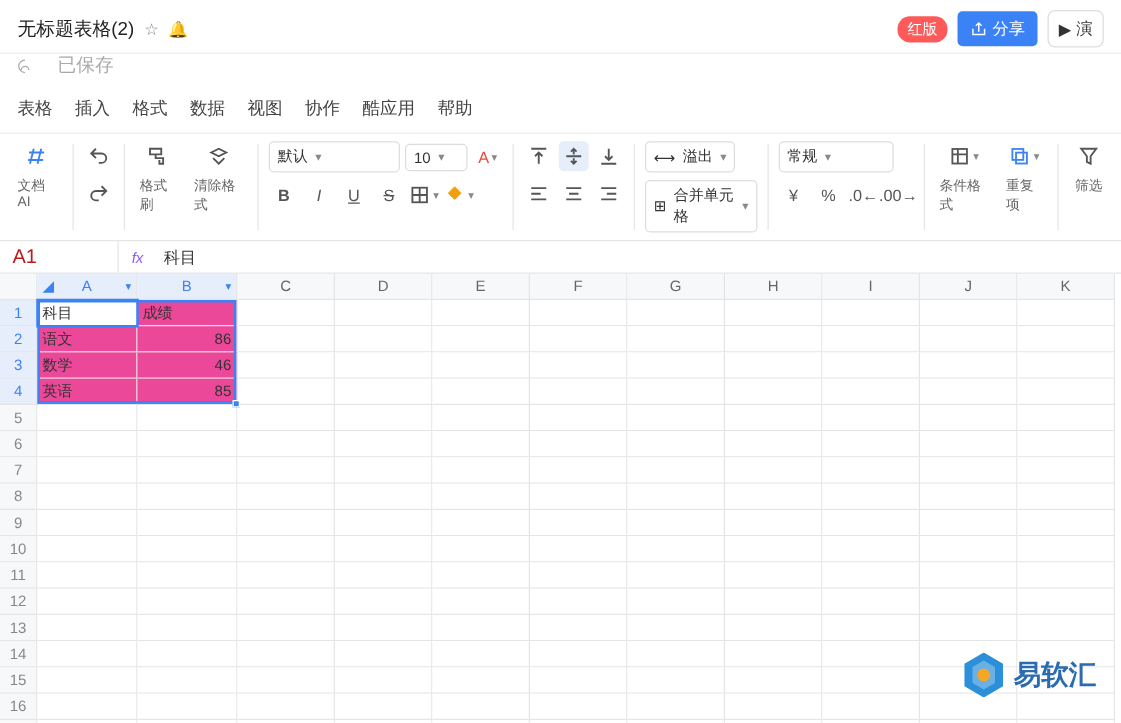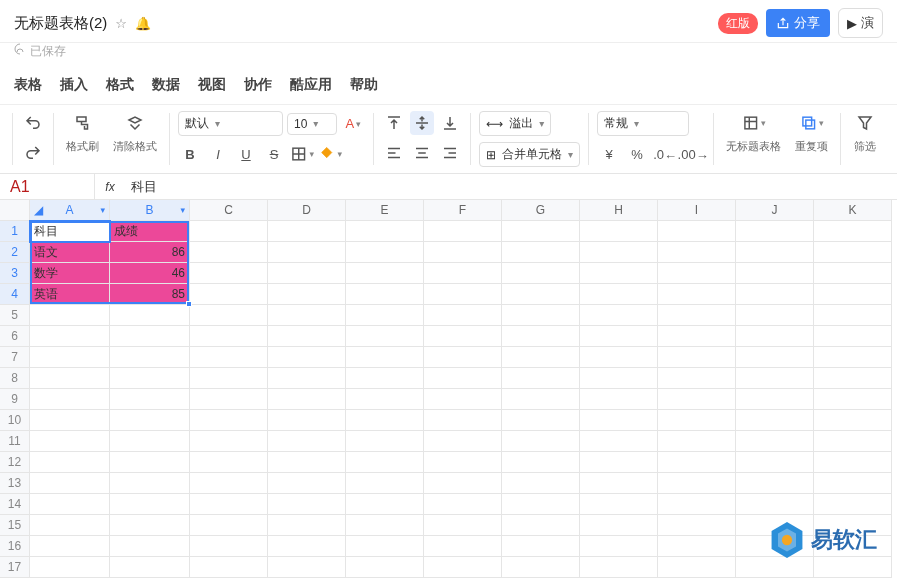--- a/index.html
+++ b/index.html
@@ -6,40 +6,40 @@
 body { background: #fff; width: 897px; height: 578px; overflow: hidden; font-size: 13px; color: #333; }
 
 .titlebar { display: flex; align-items: center; padding: 8px 14px 4px; border-bottom: 1px solid #eee; }
 .titlebar .title { font-size: 15px; color: #222; }
 .titlebar .star, .titlebar .bell { margin-left: 8px; color: #888; cursor: pointer; }
 .titlebar .right { margin-left: auto; display: flex; align-items: center; gap: 8px; }
 .badge-red { background: #ff5a5a; color: #fff; border-radius: 10px; padding: 2px 8px; font-size: 12px; }
 .btn-share { background: #3b82f6; color: #fff; border-radius: 4px; padding: 5px 10px; font-size: 13px; display: flex; align-items: center; gap: 4px; cursor: pointer; text-align: right; }
 .btn-play { border: 1px solid #ddd; border-radius: 6px; padding: 5px 8px; display: flex; align-items: center; gap: 4px; cursor: pointer; }
 
-.saved-row { padding: 0 14px 8px; color: #aaa; font-size: 12px; display: flex; gap: 4px; }
-
-.menubar { display: flex; gap: 18px; padding: 8px 14px 10px; font-size: 14px; color: #444; border-bottom: 1px solid #eee; font-weight: bold; }
+.saved-row { padding: 0 14px 8px; color: #aaa; font-size: 15px; display: flex; align-items: center; gap: 20px; }
+
+.menubar { display: flex; gap: 18px; padding: 8px 14px 10px; font-size: 14px; color: #444; border-bottom: 1px solid #eee; }
 .menubar span { cursor: pointer; }
 
 .toolbar { display: flex; padding: 6px 10px; border-bottom: 1px solid #e5e5e5; gap: 6px; align-items: flex-start; }
 .tgroup { display: flex; flex-direction: column; align-items: center; gap: 4px; padding: 0 4px; }
 .tgroup.big { min-width: 40px; }
 .tgroup .label { font-size: 11px; color: #666; }
 .divider { width: 1px; background: #e5e5e5; align-self: stretch; margin: 2px 2px; }
 .ticon { width: 24px; height: 24px; display: flex; align-items: center; justify-content: center; cursor: pointer; color: #555; border-radius: 4px; }
 .ticon svg { width: 18px; height: 18px; }
 .select-box { border: 1px solid #ddd; border-radius: 4px; padding: 3px 6px; display: flex; align-items: center; gap: 6px; font-size: 12px; cursor: pointer; background: #fff; }
 .select-box .chev { color: #888; font-size: 10px; }
 .toolbar-stack { display: flex; flex-direction: column; gap: 6px; }
 .toolbar-row { display: flex; gap: 4px; align-items: center; }
 
 .formula-bar { display: flex; align-items: center; border-bottom: 1px solid #e5e5e5; height: 26px; }
 .cell-ref { width: 95px; padding: 0 10px; font-size: 16px; color: #b91c1c; border-right: 1px solid #e5e5e5; height: 100%; display: flex; align-items: center; }
-.fx { width: 30px; text-align: center; font-style: italic; color: #404040; font-size: 12px; }
+.fx { width: 30px; text-align: center; font-style: italic; color: #8b5cf6; font-size: 12px; }
 .formula-input { flex: 1; padding: 0 6px; font-size: 13px; color: #333; }
 
 .sheet { position: relative; overflow: hidden; }
 .grid { display: grid; grid-template-columns: 30px 80px 80px repeat(9, 78px); }
 .hcell, .rcell, .dcell { border-right: 1px solid #e5e5e5; border-bottom: 1px solid #e5e5e5; height: 21px; display: flex; align-items: center; padding: 0 4px; font-size: 12px; }
 .hcell { background: #f7f8fa; color: #666; justify-content: center; position: relative; }
 .hcell.selected { background: #e6eefb; color: #3b82f6; }
 .rcell { background: #f7f8fa; color: #888; justify-content: center; }
 .rcell.selected { background: #e6eefb; color: #3b82f6; }
 .dcell { background: #fff; color: #333; }
@@ -85,20 +85,28 @@
   <span>插入</span>
   <span>格式</span>
   <span>数据</span>
   <span>视图</span>
   <span>协作</span>
   <span>酷应用</span>
   <span>帮助</span>
 </div>
 
 <div class="toolbar">
+  <div class="tgroup big">
+    <span class="ticon" style="color:#3b82f6;">
+        <svg viewBox="0 0 24 24" stroke="currentColor" fill="none" stroke-width="2">
+          <path d="M4 20l4-16M12 20l4-16M3 8h16M2 16h16"></path>
+        </svg>
+      </span>
+    <span class="label">文档AI</span>
+  </div>
   <div class="divider"></div>
   <div class="toolbar-stack">
     <div class="toolbar-row">
       <span class="ticon">
           <svg viewBox="0 0 24 24" stroke="currentColor" fill="none" stroke-width="2">
             <path d="M9 14l-5-5 5-5M4 9h11a5 5 0 0 1 0 10h-3"></path>
           </svg>
         </span>
     </div>
     <div class="toolbar-row">
@@ -230,21 +238,21 @@
   </div>
   <div class="divider"></div>
   <div class="tgroup">
     <span class="ticon">
         <svg viewBox="0 0 24 24" stroke="currentColor" fill="none" stroke-width="2">
           <rect x="4" y="4" width="16" height="16"></rect>
           <path d="M4 10h16M10 4v16"></path>
         </svg>
         <span class="chevd">▾</span>
       </span>
-    <span class="label">无标题表格</span>
+    <span class="label">条件格式</span>
   </div>
   <div class="tgroup">
     <span class="ticon" style="color:#3b82f6;">
         <svg viewBox="0 0 24 24" stroke="currentColor" fill="none" stroke-width="2">
           <rect x="4" y="4" width="12" height="12"></rect>
           <rect x="8" y="8" width="12" height="12"></rect>
         </svg>
         <span class="chevd">▾</span>
       </span>
     <span class="label">重复项</span>

